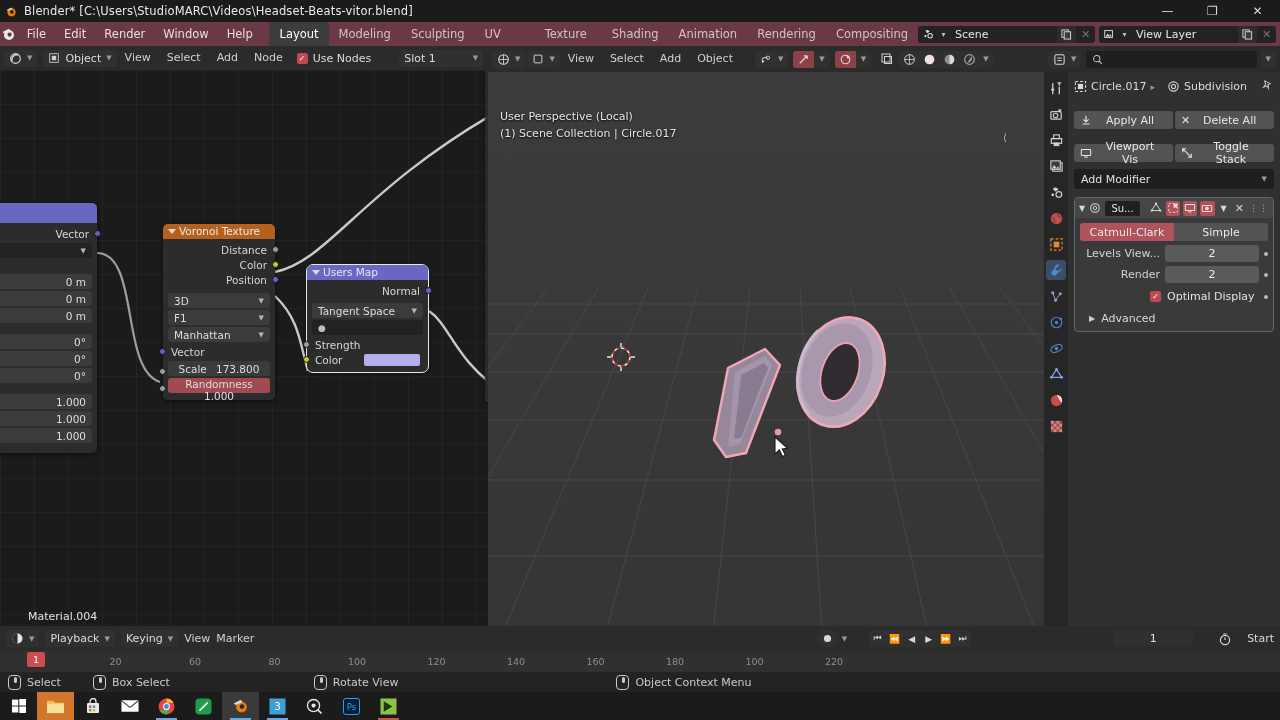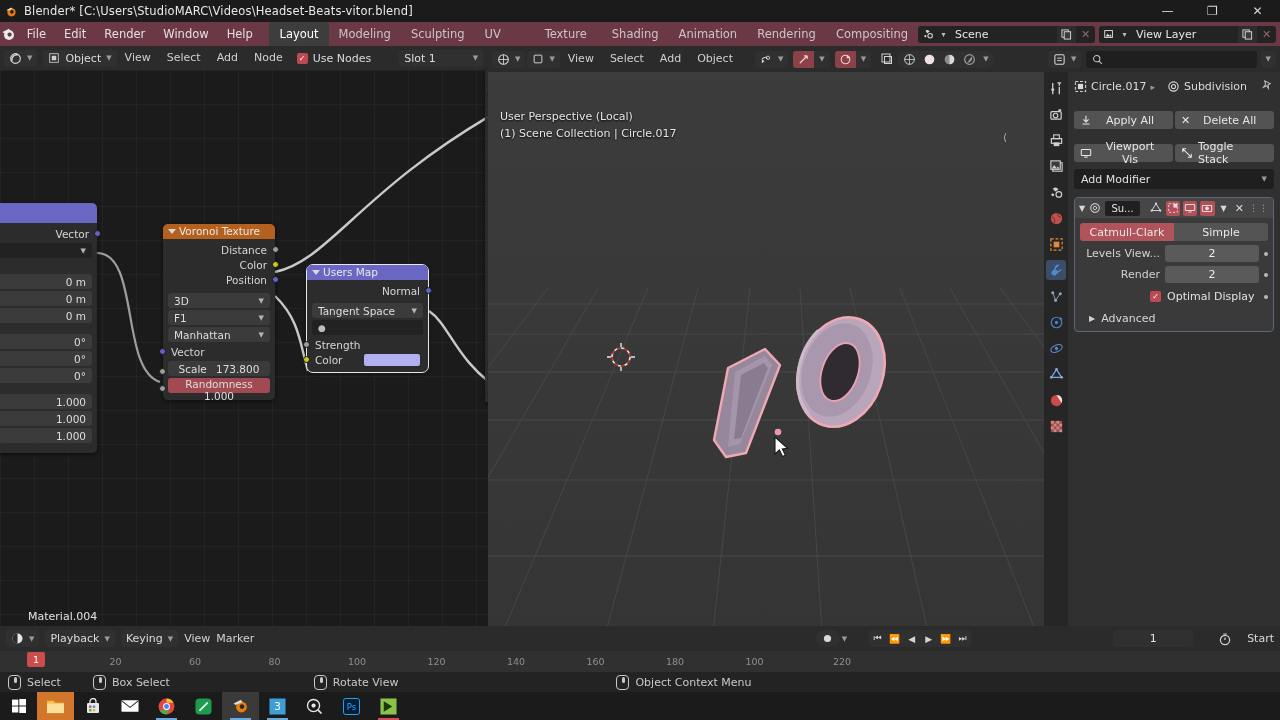--- a/index.html
+++ b/index.html
@@ -823,21 +823,21 @@
           <svg width="12" height="12" viewBox="0 0 14 14">
               <rect x="1.5" y="3" width="11" height="7" rx="1" fill="none" stroke="#e8e8e8" stroke-width="1.2"></rect>
               <path d="M5 11.8 H9" stroke="#e8e8e8" stroke-width="1.2"></path>
             </svg>
           <span style="flex:1;text-align:center;padding-right:10px">Viewport Vis</span>
         </div>
         <div class="pbtn">
           <svg width="12" height="12" viewBox="0 0 14 14">
               <path d="M2 6 V2 H6 M12 8 V12 H8 M2.4 2.4 L11.6 11.6" stroke="#e8e8e8" stroke-width="1.2" fill="none"></path>
             </svg>
-          <span style="flex:1;text-align:left;padding-right:10px">Toggle Stack</span>
+          <span style="flex:1;text-align:center;padding-right:10px">Toggle Stack</span>
         </div>
       </div>
 
       <div class="pwide">
         <span>Add Modifier</span>
         <span class="chev">▼</span>
       </div>
 
       <div class="modbox">
         <div class="modhdr">
@@ -966,21 +966,21 @@
           <div class="tick" style="left: 30px;">20</div>
           <div class="tick" style="left: 109.5px;">20</div>
           <div class="tick" style="left: 189px;">60</div>
           <div class="tick" style="left: 268.5px;">80</div>
           <div class="tick" style="left: 348px;">100</div>
           <div class="tick" style="left: 427.5px;">120</div>
           <div class="tick" style="left: 507px;">140</div>
           <div class="tick" style="left: 586.5px;">160</div>
           <div class="tick" style="left: 666px;">180</div>
           <div class="tick" style="left: 745.5px;">100</div>
-          <div class="tick" style="left: 825px; margin-left: 8px;">220</div>
+          <div class="tick" style="left: 825px;">220</div>
         </div>
       <div class="playhead" style="left:27px">1</div>
     </div>
   </div>
 
   <div id="status">
     <div class="sitem">
       <span class="mkey">
           <i></i>
         </span>

